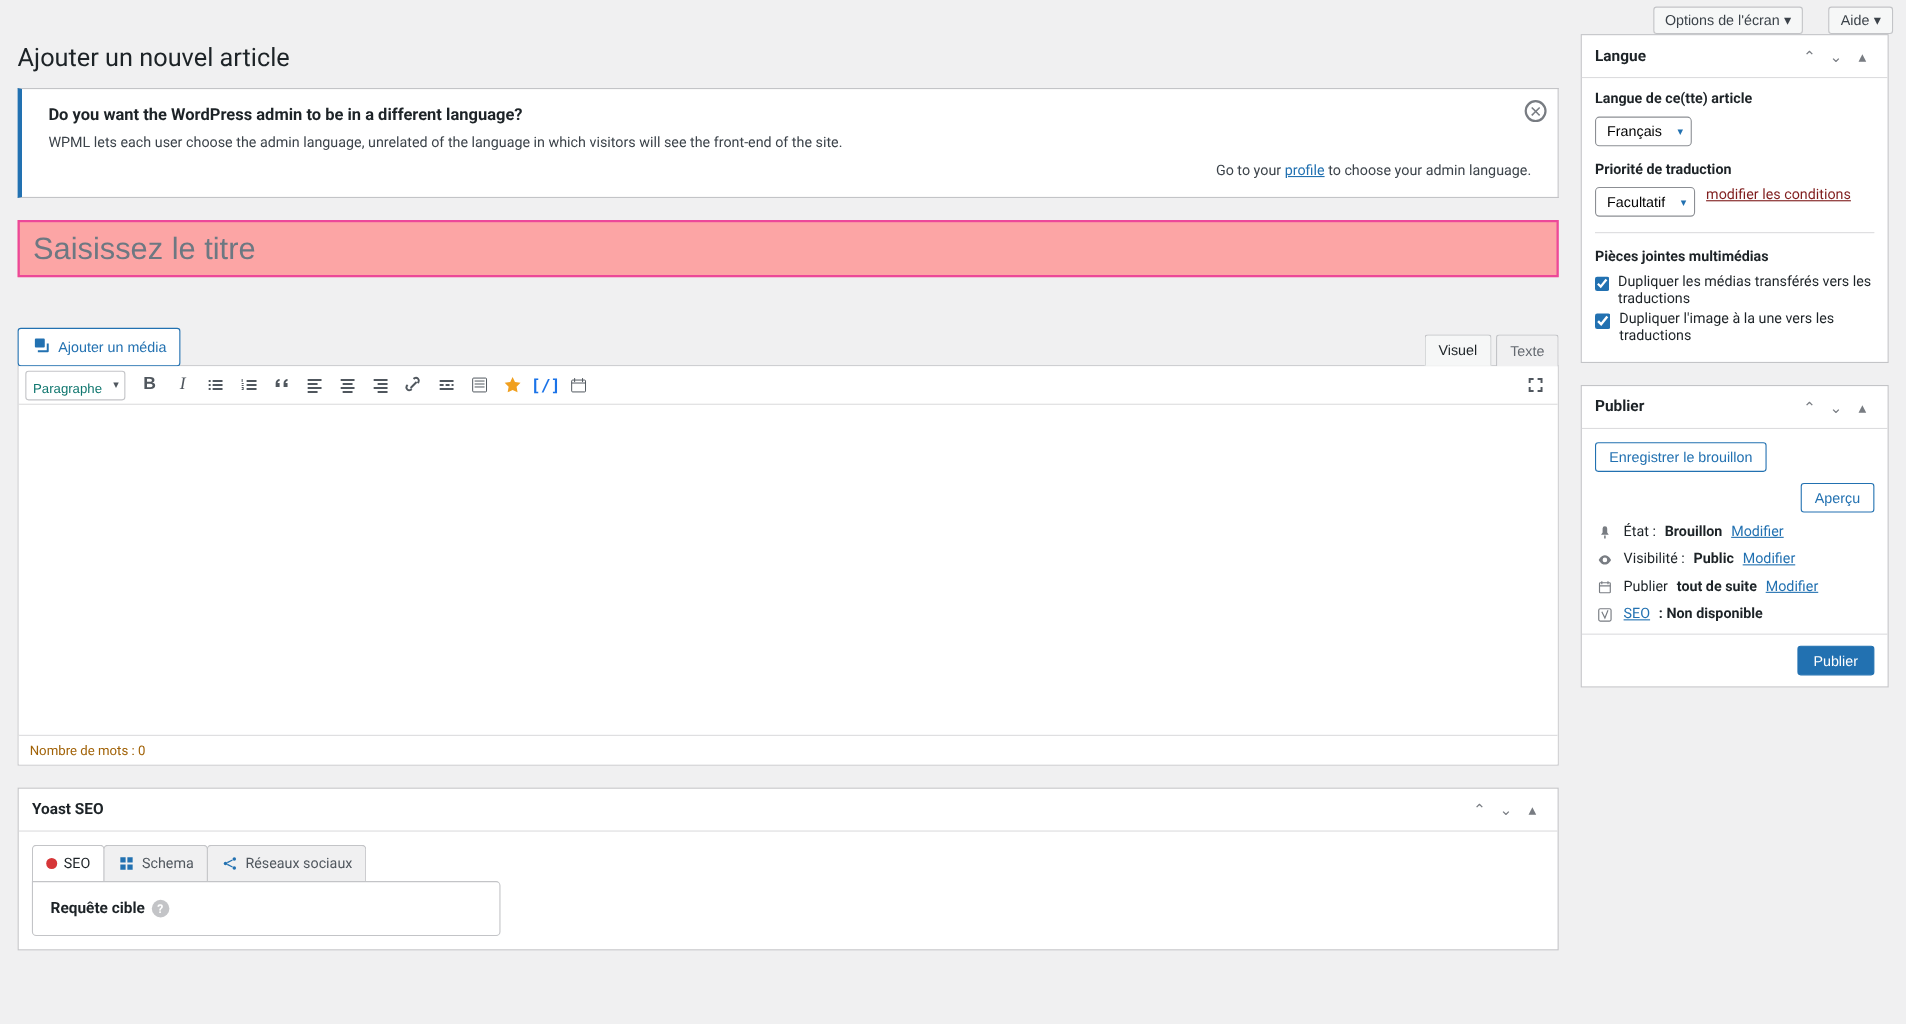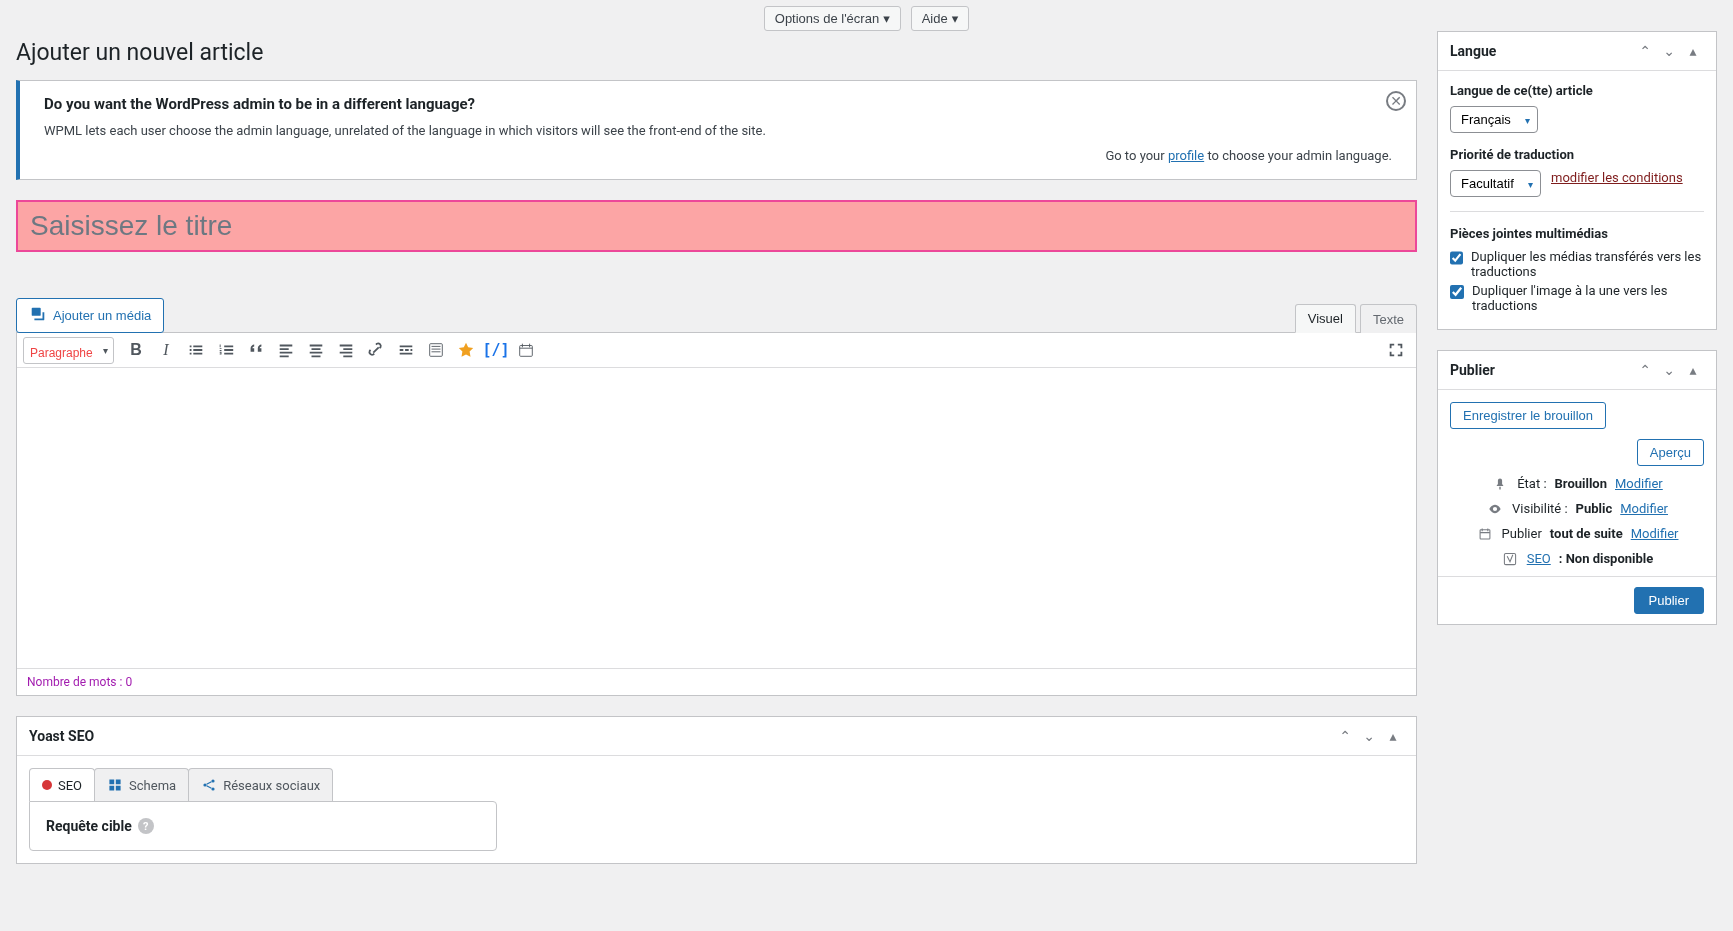--- a/index.html
+++ b/index.html
@@ -4,23 +4,23 @@
 <style>
   * { box-sizing: border-box; margin: 0; padding: 0; }
   body {
     font-family: -apple-system, BlinkMacSystemFont, "Segoe UI", Roboto, sans-serif;
     background: #f0f0f1;
     color: #1d2327;
     font-size: 13px;
   }
   .top-bar {
     display: flex;
-    justify-content: center;
+    justify-content: flex-end;
     padding: 6px 12px 0;
-    gap: 10px;
+    gap: 23px;
   }
   .top-btn {
     background: #f6f7f7;
     border: 1px solid #c3c4c7;
     border-radius: 3px;
     padding: 4px 10px;
     font-size: 13px;
     color: #3c434a;
     display: flex;
     align-items: center;
@@ -114,21 +114,21 @@
     display: flex;
     align-items: center;
     gap: 2px;
     position: relative;
   }
   .format-select {
     border: 1px solid #c3c4c7;
     background: #fff;
     padding: 8px 20px 3px 6px;
     font-size: 12px;
-    color: #ef4444;
+    color: #0f766e;
     border-radius: 3px;
     appearance: none;
     position: relative;
   }
   .select-wrap { position: relative; display: inline-block; margin-right: 6px; }
   .select-wrap::after {
     content: "▾";
     position: absolute;
     right: 6px; top: 50%;
     transform: translateY(-50%);
@@ -150,21 +150,21 @@
   }
   .tool-btn svg { width: 18px; height: 18px; fill: #50575e; }
   .tool-star svg { fill: #f0a020; }
   .tool-shortcode { color: #1a73e8; font-weight: bold; font-family: monospace; font-size: 15px; }
   .fullscreen-btn { position: absolute; right: 6px; }
   .editor-body { min-height: 300px; background: #fff; }
   .editor-footer {
     border-top: 1px solid #dcdcde;
     padding: 6px 10px;
     font-size: 12px;
-    color: #a21caf;
+    color: #a16207;
     background: #fff;
   }
   .postbox {
     background: #fff;
     border: 1px solid #c3c4c7;
     margin-top: 20px;
   }
   .postbox-header {
     display: flex;
     justify-content: space-between;
@@ -197,21 +197,21 @@
     border-radius: 4px 4px 0 0;
   }
   .yoast-tab.inactive { background: #f0f0f1; color: #50575e; }
   .yoast-tab .dot { width: 10px; height: 10px; border-radius: 50%; background: #d63638; }
   .yoast-tab svg { width: 16px; height: 16px; fill: #2271b1; }
   .yoast-content {
     border: 1px solid #c3c4c7;
     border-radius: 0 4px 4px 4px;
     margin: 0 12px 12px;
     padding: 16px;
-    width: 468px;
+    width: 426px;
   }
   .yoast-content label { font-weight: 700; font-size: 14px; display: flex; align-items: center; gap: 6px; }
   .help-icon {
     width: 16px; height: 16px; border-radius: 50%;
     background: #c3c4c7; color: #fff;
     display: inline-flex; align-items: center; justify-content: center;
     font-size: 11px; font-weight: bold;
   }
 
   
@@ -268,21 +268,21 @@
     background: #2271b1;
     color: #fff;
     border: 1px solid #2271b1;
     padding: 5px 14px;
     border-radius: 3px;
     font-size: 13px;
     cursor: pointer;
   }
   .pub-row {
     display: flex; align-items: center; gap: 8px;
-    font-size: 13px; margin-bottom: 10px; justify-content: center;
+    font-size: 13px; margin-bottom: 10px;
   }
   .pub-row .ico { width: 18px; color: #787c82; display: flex; justify-content: center; }
   .pub-row strong { font-weight: 700; }
   .pub-row a { color: #2271b1; text-decoration: underline; }
   .pub-footer { display: flex; justify-content: flex-end; border-top: 1px solid #dcdcde; padding: 10px 12px; }
   hr.sep { border: none; border-top: 1px solid #dcdcde; margin: 14px 0; }
 </style>
 </head>
 <body>
 

